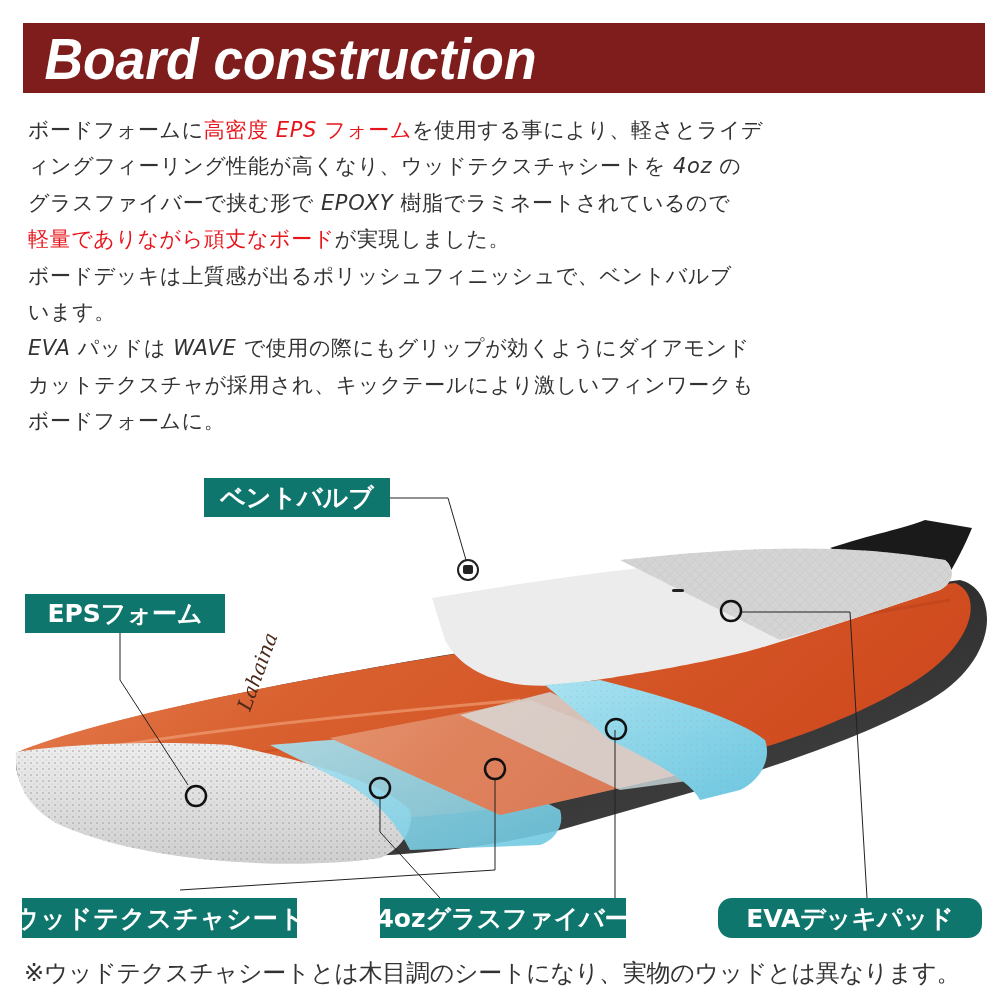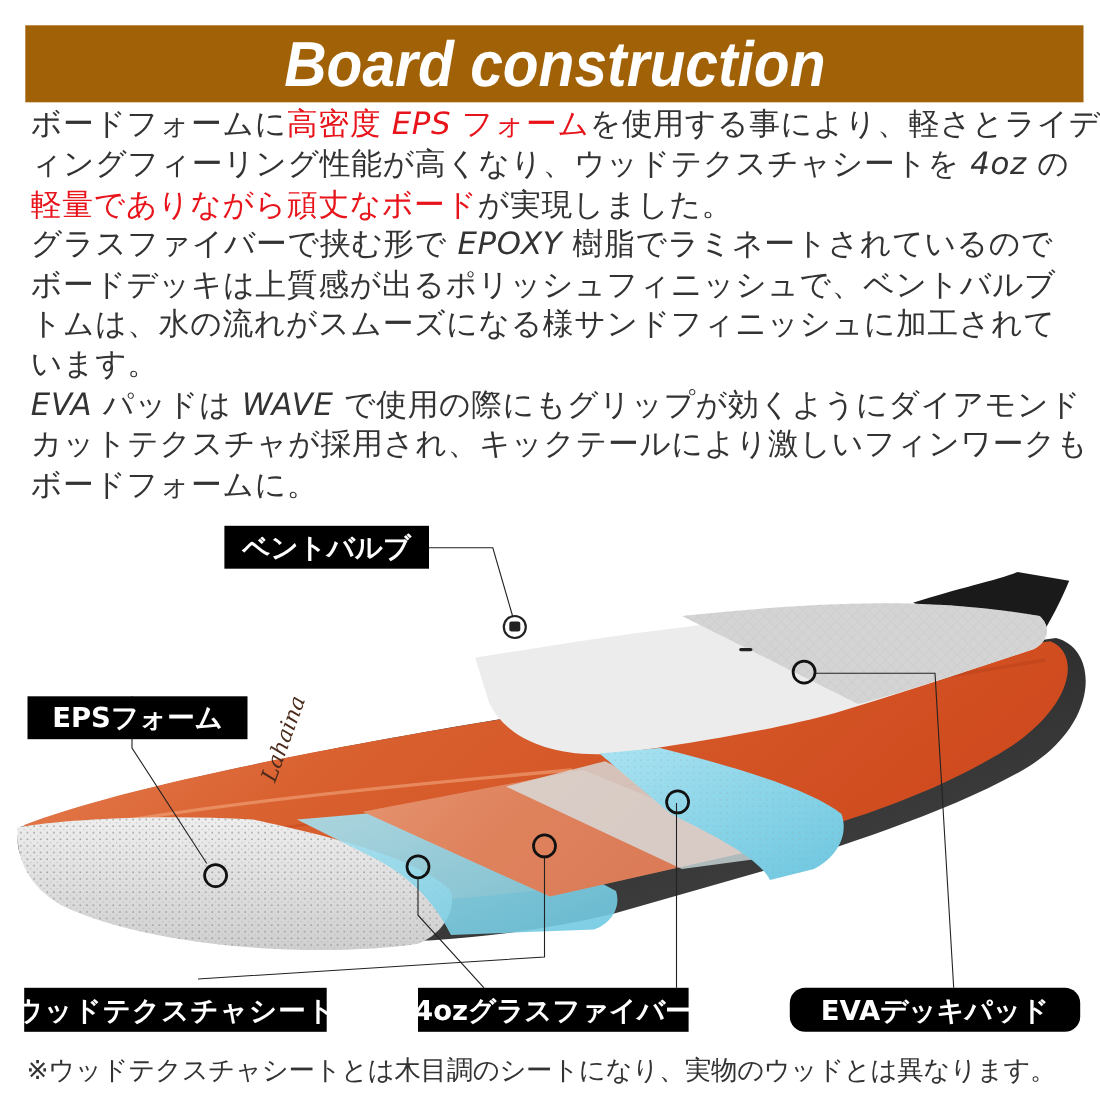--- a/index.html
+++ b/index.html
@@ -1,68 +1,67 @@
 <!DOCTYPE html>
 <html><head>
   <meta charset="utf-8">
   <style>
     * { box-sizing: border-box; margin: 0; padding: 0; }
     html, body { width: 1000px; height: 1000px; background: #ffffff; overflow: hidden; }
     body { position: relative; font-family: "DejaVu Sans", sans-serif; color: #333333; }
 
     .title-bar {
       position: absolute; left: 23px; top: 23px; width: 962px; height: 70px;
-      background: #a16207; display: flex; align-items: center; justify-content: center;
+      background: #7f1d1d; display: flex; align-items: center; justify-content: flex-start;
     }
     .title-bar h1 {
       color: #ffffff; font-family: "Liberation Sans", sans-serif; font-weight: bold;
       font-style: italic; font-size: 58px; letter-spacing: 0px; transform: scaleX(0.92);
     }
 
     .desc {
-      position: absolute; left: 28px; top: 95px; width: 960px;
-      font-size: 28px; line-height: 36.4px; color: #333333; letter-spacing: 0.6px;
+      position: absolute; left: 28px; top: 112px; width: 960px;
+      font-size: 21px; line-height: 36.4px; color: #333333; letter-spacing: 0.6px;
     }
     .desc .line { white-space: nowrap; height: 36.4px; }
     .red { color: #e8141b; }
     .it { font-style: italic; }
 
     .diagram { position: absolute; left: 0; top: 470px; width: 1000px; height: 430px; }
     .diagram svg { position: absolute; left: 0; top: 0; }
 
     .label {
-      position: absolute; background: #000000; color: #ffffff; font-weight: bold;
+      position: absolute; background: #0f766e; color: #ffffff; font-weight: bold;
       display: flex; align-items: center; justify-content: center;
       font-family: "DejaVu Sans", sans-serif; white-space: nowrap;
     }
     .lbl-vent { left: 204px; top: 478px; width: 186px; height: 39px; font-size: 25px; }
-    .lbl-eps { left: 25px; top: 594px; width: 200px; height: 39px; font-size: 25px; margin-top: 39px; }
+    .lbl-eps { left: 25px; top: 594px; width: 200px; height: 39px; font-size: 25px; }
     .lbl-wood { left: 22px; top: 898px; width: 275px; height: 40px; font-size: 25px; letter-spacing: 1px; }
     .lbl-glass { left: 380px; top: 898px; width: 246px; height: 40px; font-size: 25px; }
     .lbl-eva { left: 718px; top: 898px; width: 264px; height: 40px; font-size: 25px; border-radius: 14px; }
 
     .footnote {
       position: absolute; left: 24px; top: 957px; width: 970px; font-size: 24px;
       color: #333333; white-space: nowrap; letter-spacing: -0.3px;
     }
   </style>
 </head>
 <body>
 
 <div class="title-bar">
   <h1>Board construction</h1>
 </div>
 
 <div class="desc" id="desc">
     <div class="line"><span>ボードフォームに</span><span class="red">高密度 </span><span class="red it">EPS</span><span class="red"> フォーム</span><span>を使用する事により、軽さとライデ</span></div>
     <div class="line"><span>ィングフィーリング性能が高くなり、ウッドテクスチャシートを </span><span class="it">4oz</span><span> の</span></div>
+    <div class="line"><span>グラスファイバーで挟む形で </span><span class="it">EPOXY</span><span> 樹脂でラミネートされているので</span></div>
     <div class="line"><span class="red">軽量でありながら頑丈なボード</span><span>が実現しました。</span></div>
-    <div class="line"><span>グラスファイバーで挟む形で </span><span class="it">EPOXY</span><span> 樹脂でラミネートされているので</span></div>
     <div class="line"><span>ボードデッキは上質感が出るポリッシュフィニッシュで、ベントバルブ</span></div>
-    <div class="line"><span>トムは、水の流れがスムーズになる様サンドフィニッシュに加工されて</span></div>
     <div class="line"><span>います。</span></div>
     <div class="line"><span class="it">EVA</span><span> パッドは </span><span class="it">WAVE</span><span> で使用の際にもグリップが効くようにダイアモンド</span></div>
     <div class="line"><span>カットテクスチャが採用され、キックテールにより激しいフィンワークも</span></div>
     <div class="line"><span>ボードフォームに。</span></div>
   </div>
 
 <div class="diagram">
   <svg width="1000" height="430" viewBox="0 470 1000 430">
     <defs>
       <linearGradient id="woodG" x1="0" y1="0" x2="1" y2="0.3">

